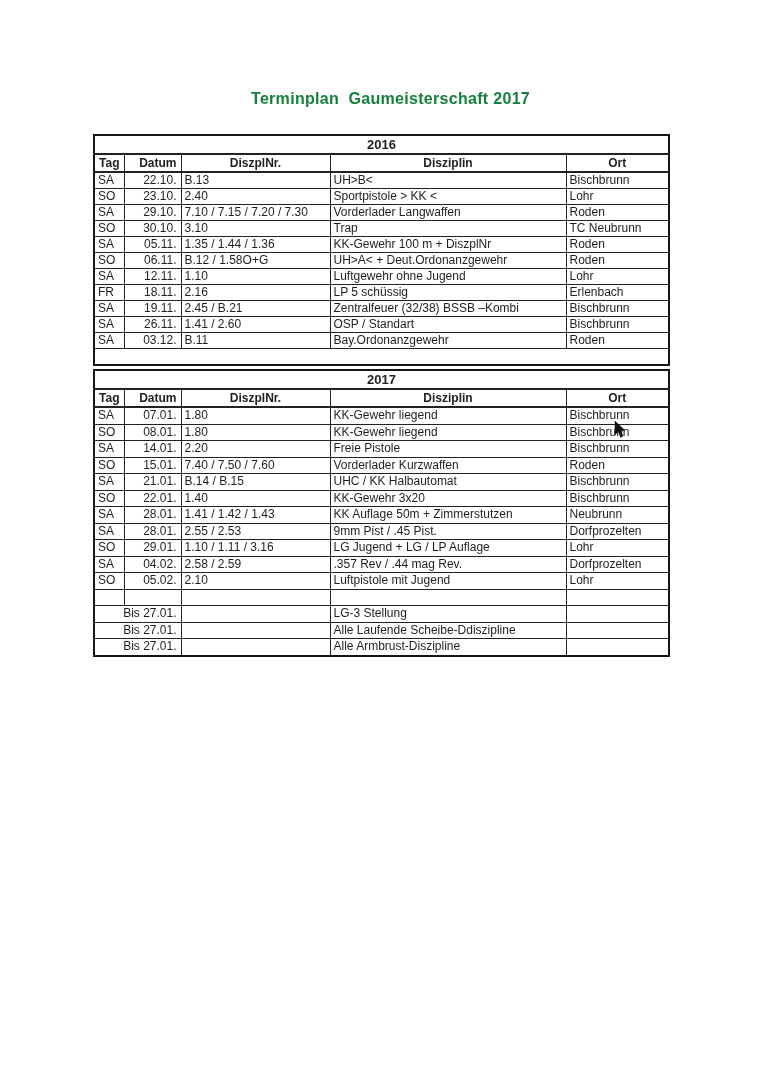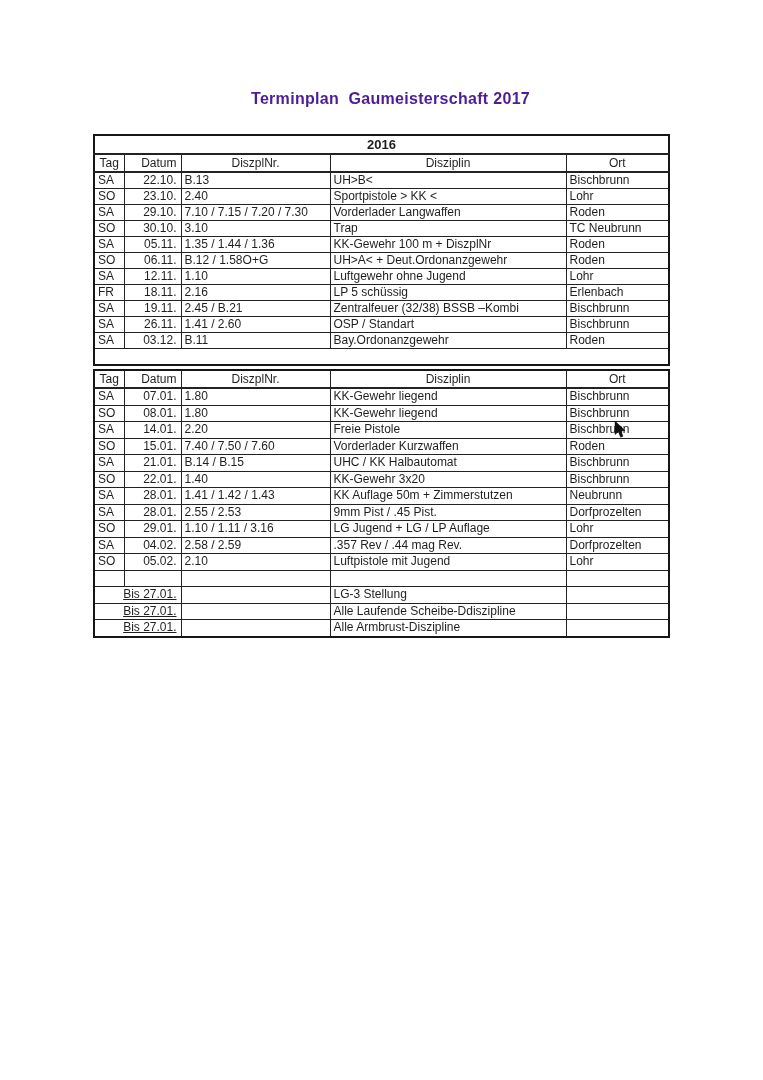--- a/index.html
+++ b/index.html
@@ -8,21 +8,21 @@
     background:#ffffff;
     font-family:"Liberation Sans", sans-serif;
     overflow:hidden;
   }
   .doc{
     position:relative;width:763px;height:1080px;
     filter:blur(0.3px);
   }
   .title{
     position:absolute;left:251px;top:90px;
-    font-size:16px;font-weight:bold;color:#4c1d95;
+    font-size:16px;font-weight:bold;color:#15803d;
     letter-spacing:0.3px;white-space:pre;margin:0;
   }
   table.sched{
     position:absolute;left:93px;width:575px;
     border-collapse:collapse;table-layout:fixed;
     border:2.5px solid #161616;
   }
   table.t2016{top:126px;margin-top:8px;}
   table.t2017{top:369px;}
   .sched td{
@@ -33,25 +33,25 @@
     vertical-align:middle;
   }
   table.t2017 td{height:15.5px;line-height:15.5px;}
   .sched td.year{
     height:17px;line-height:17px;
     font-weight:bold;text-align:center;font-size:13px;
     border-bottom-width:2.5px;
   }
   .sched td.hdr{
     height:16px;line-height:16px;
-    font-weight:normal;text-align:center;
+    font-weight:bold;text-align:center;
     border-bottom-width:2.5px;
   }
   .sched td.c1{text-align:right;padding-right:4px;}
-  .sched td.bis{text-align:right;padding-right:4px;text-decoration:underline;}
+  .sched td.bis{text-align:right;padding-right:4px;}
   .cursor{position:absolute;left:614px;top:421px;width:12px;height:18px;}
 </style>
 </head>
 <body>
 
 <div class="doc">
 
   <h1 class="title">Terminplan  Gaumeisterschaft 2017</h1>
 
   <table class="sched t2016">
@@ -159,20 +159,23 @@
   <table class="sched t2017">
     <colgroup>
       <col style="width:30px">
         <col style="width:57px">
         <col style="width:149px">
         <col style="width:236px">
         <col style="width:103px">
     </colgroup>
     <tbody>
         <tr>
+          <td colspan="5" class="year">2017</td>
+        </tr>
+        <tr>
           <td class="hdr c0">Tag</td>
           <td class="hdr c1">Datum</td>
           <td class="hdr c2">DiszplNr.</td>
           <td class="hdr c3">Disziplin</td>
           <td class="hdr c4">Ort</td>
         </tr>
         <tr>
           <td class="c0">SA</td>
           <td class="c1">07.01.</td>
           <td class="c2">1.80</td>

